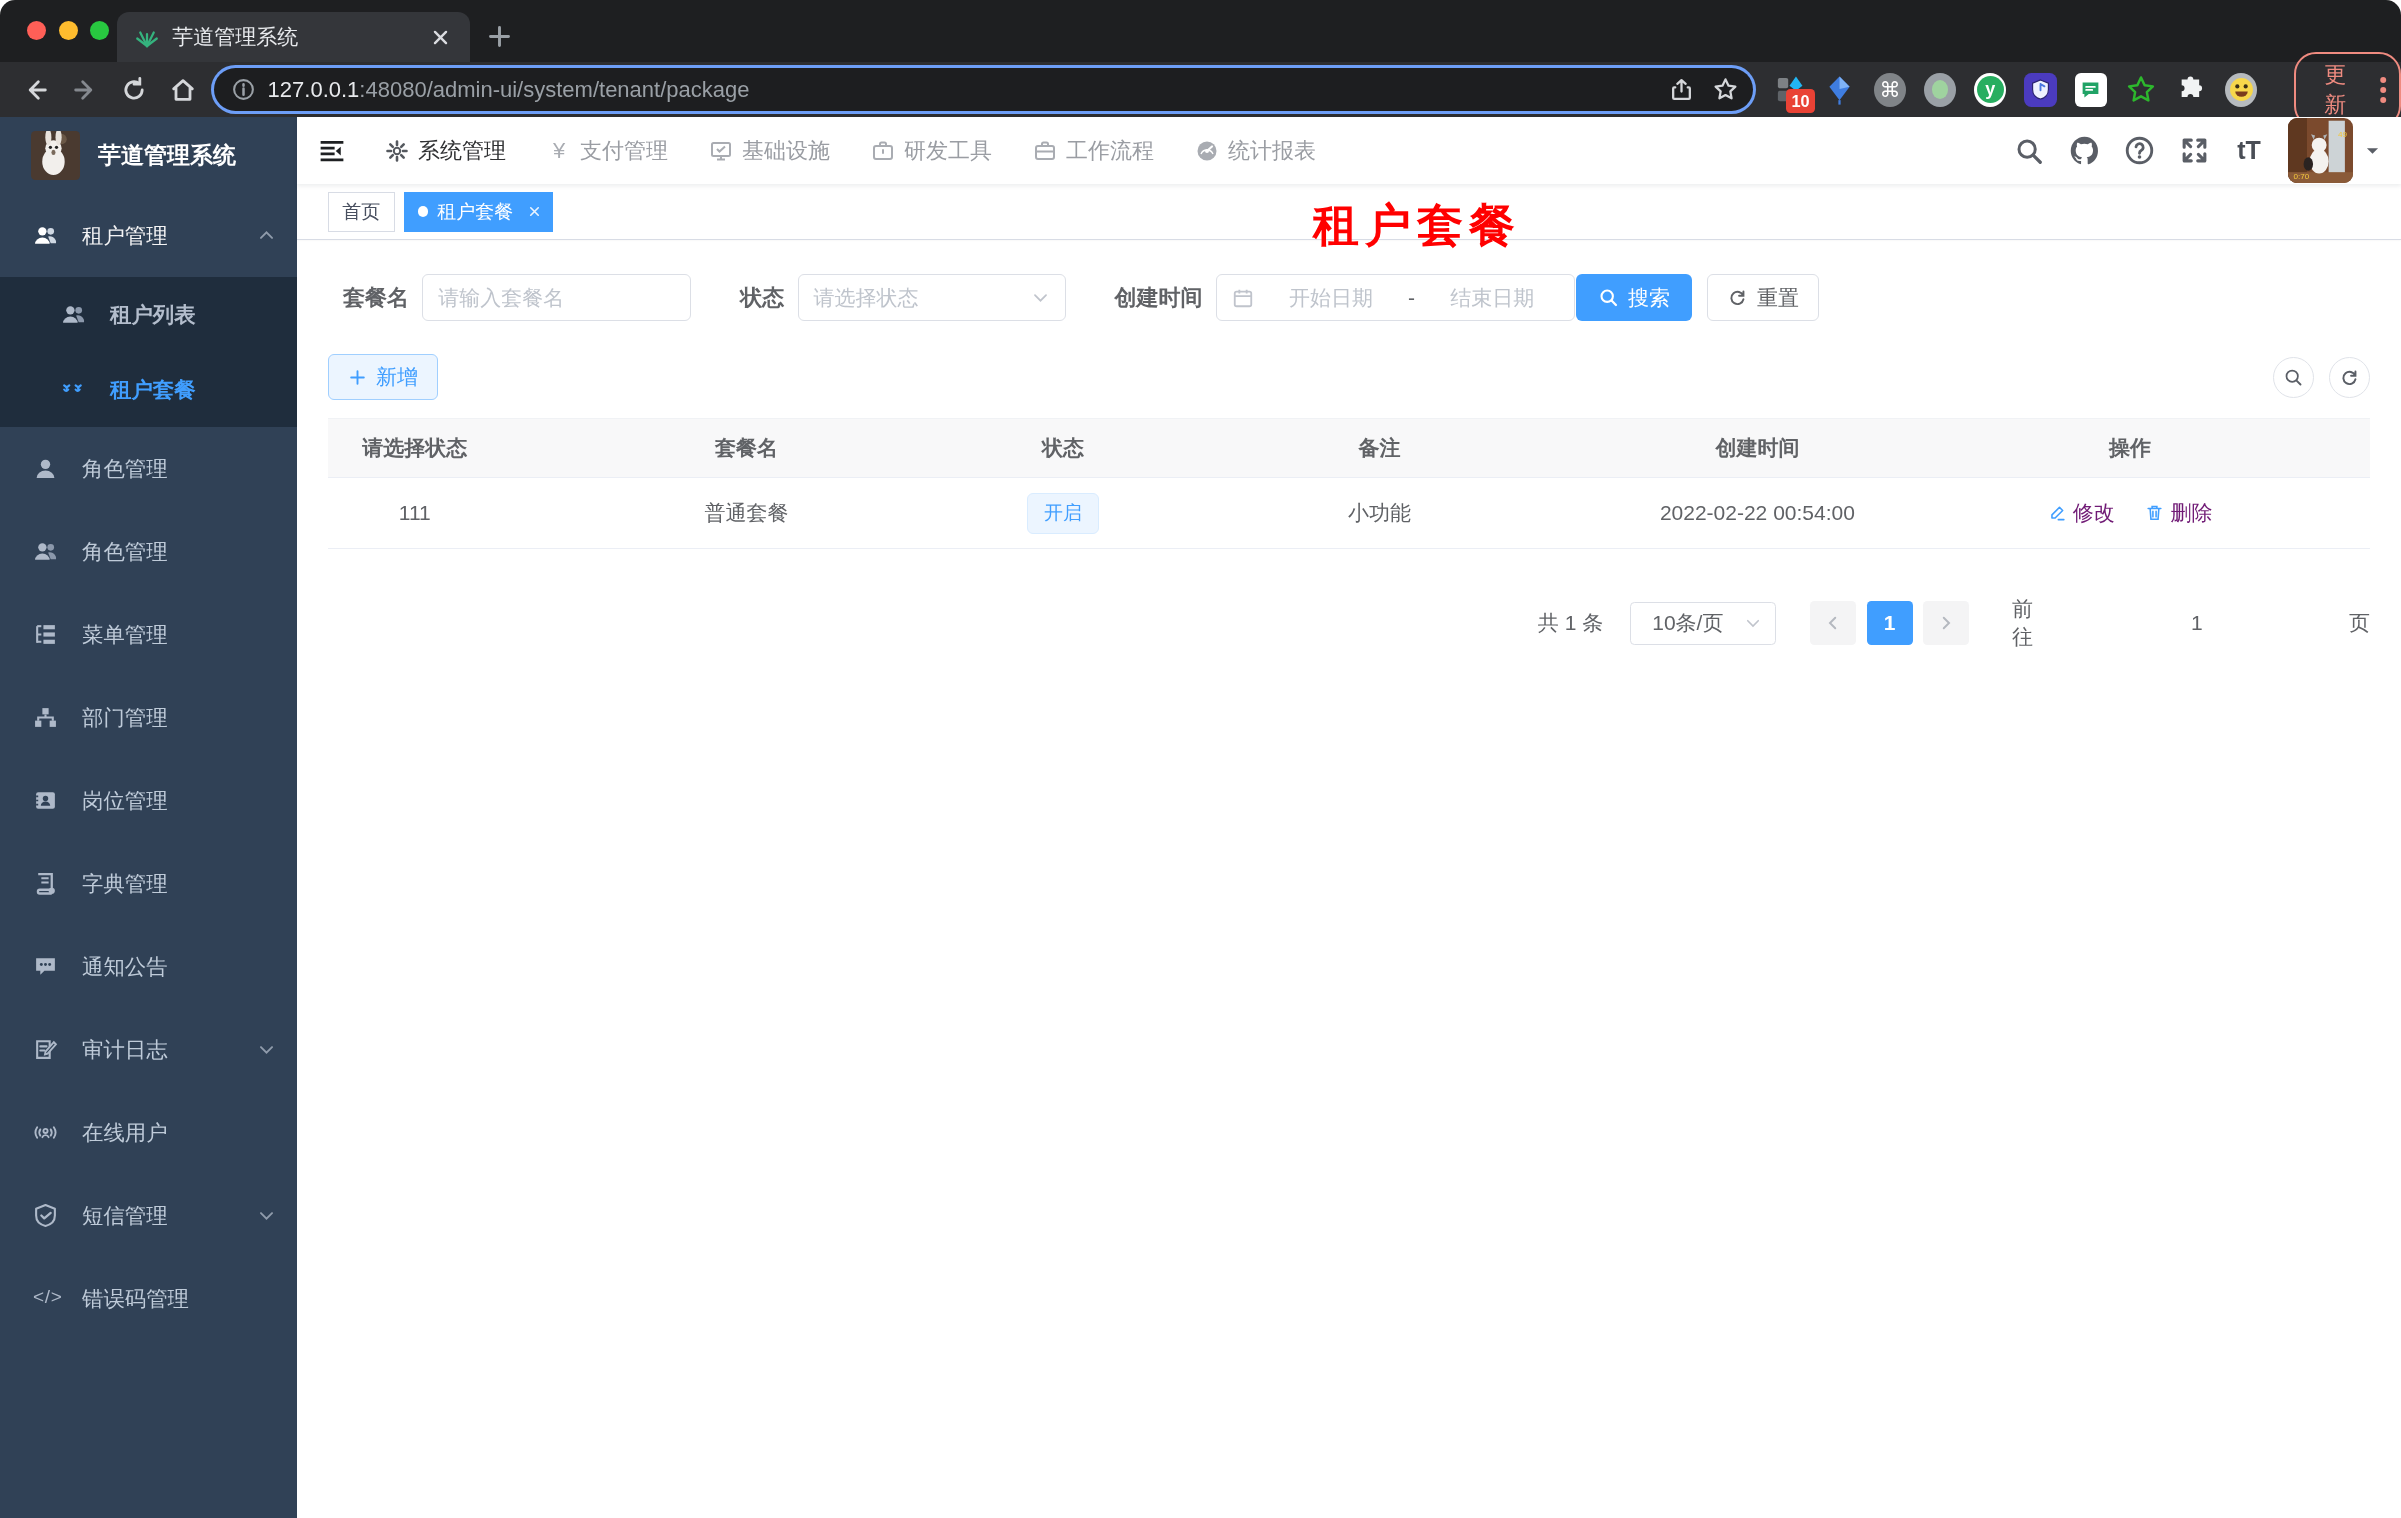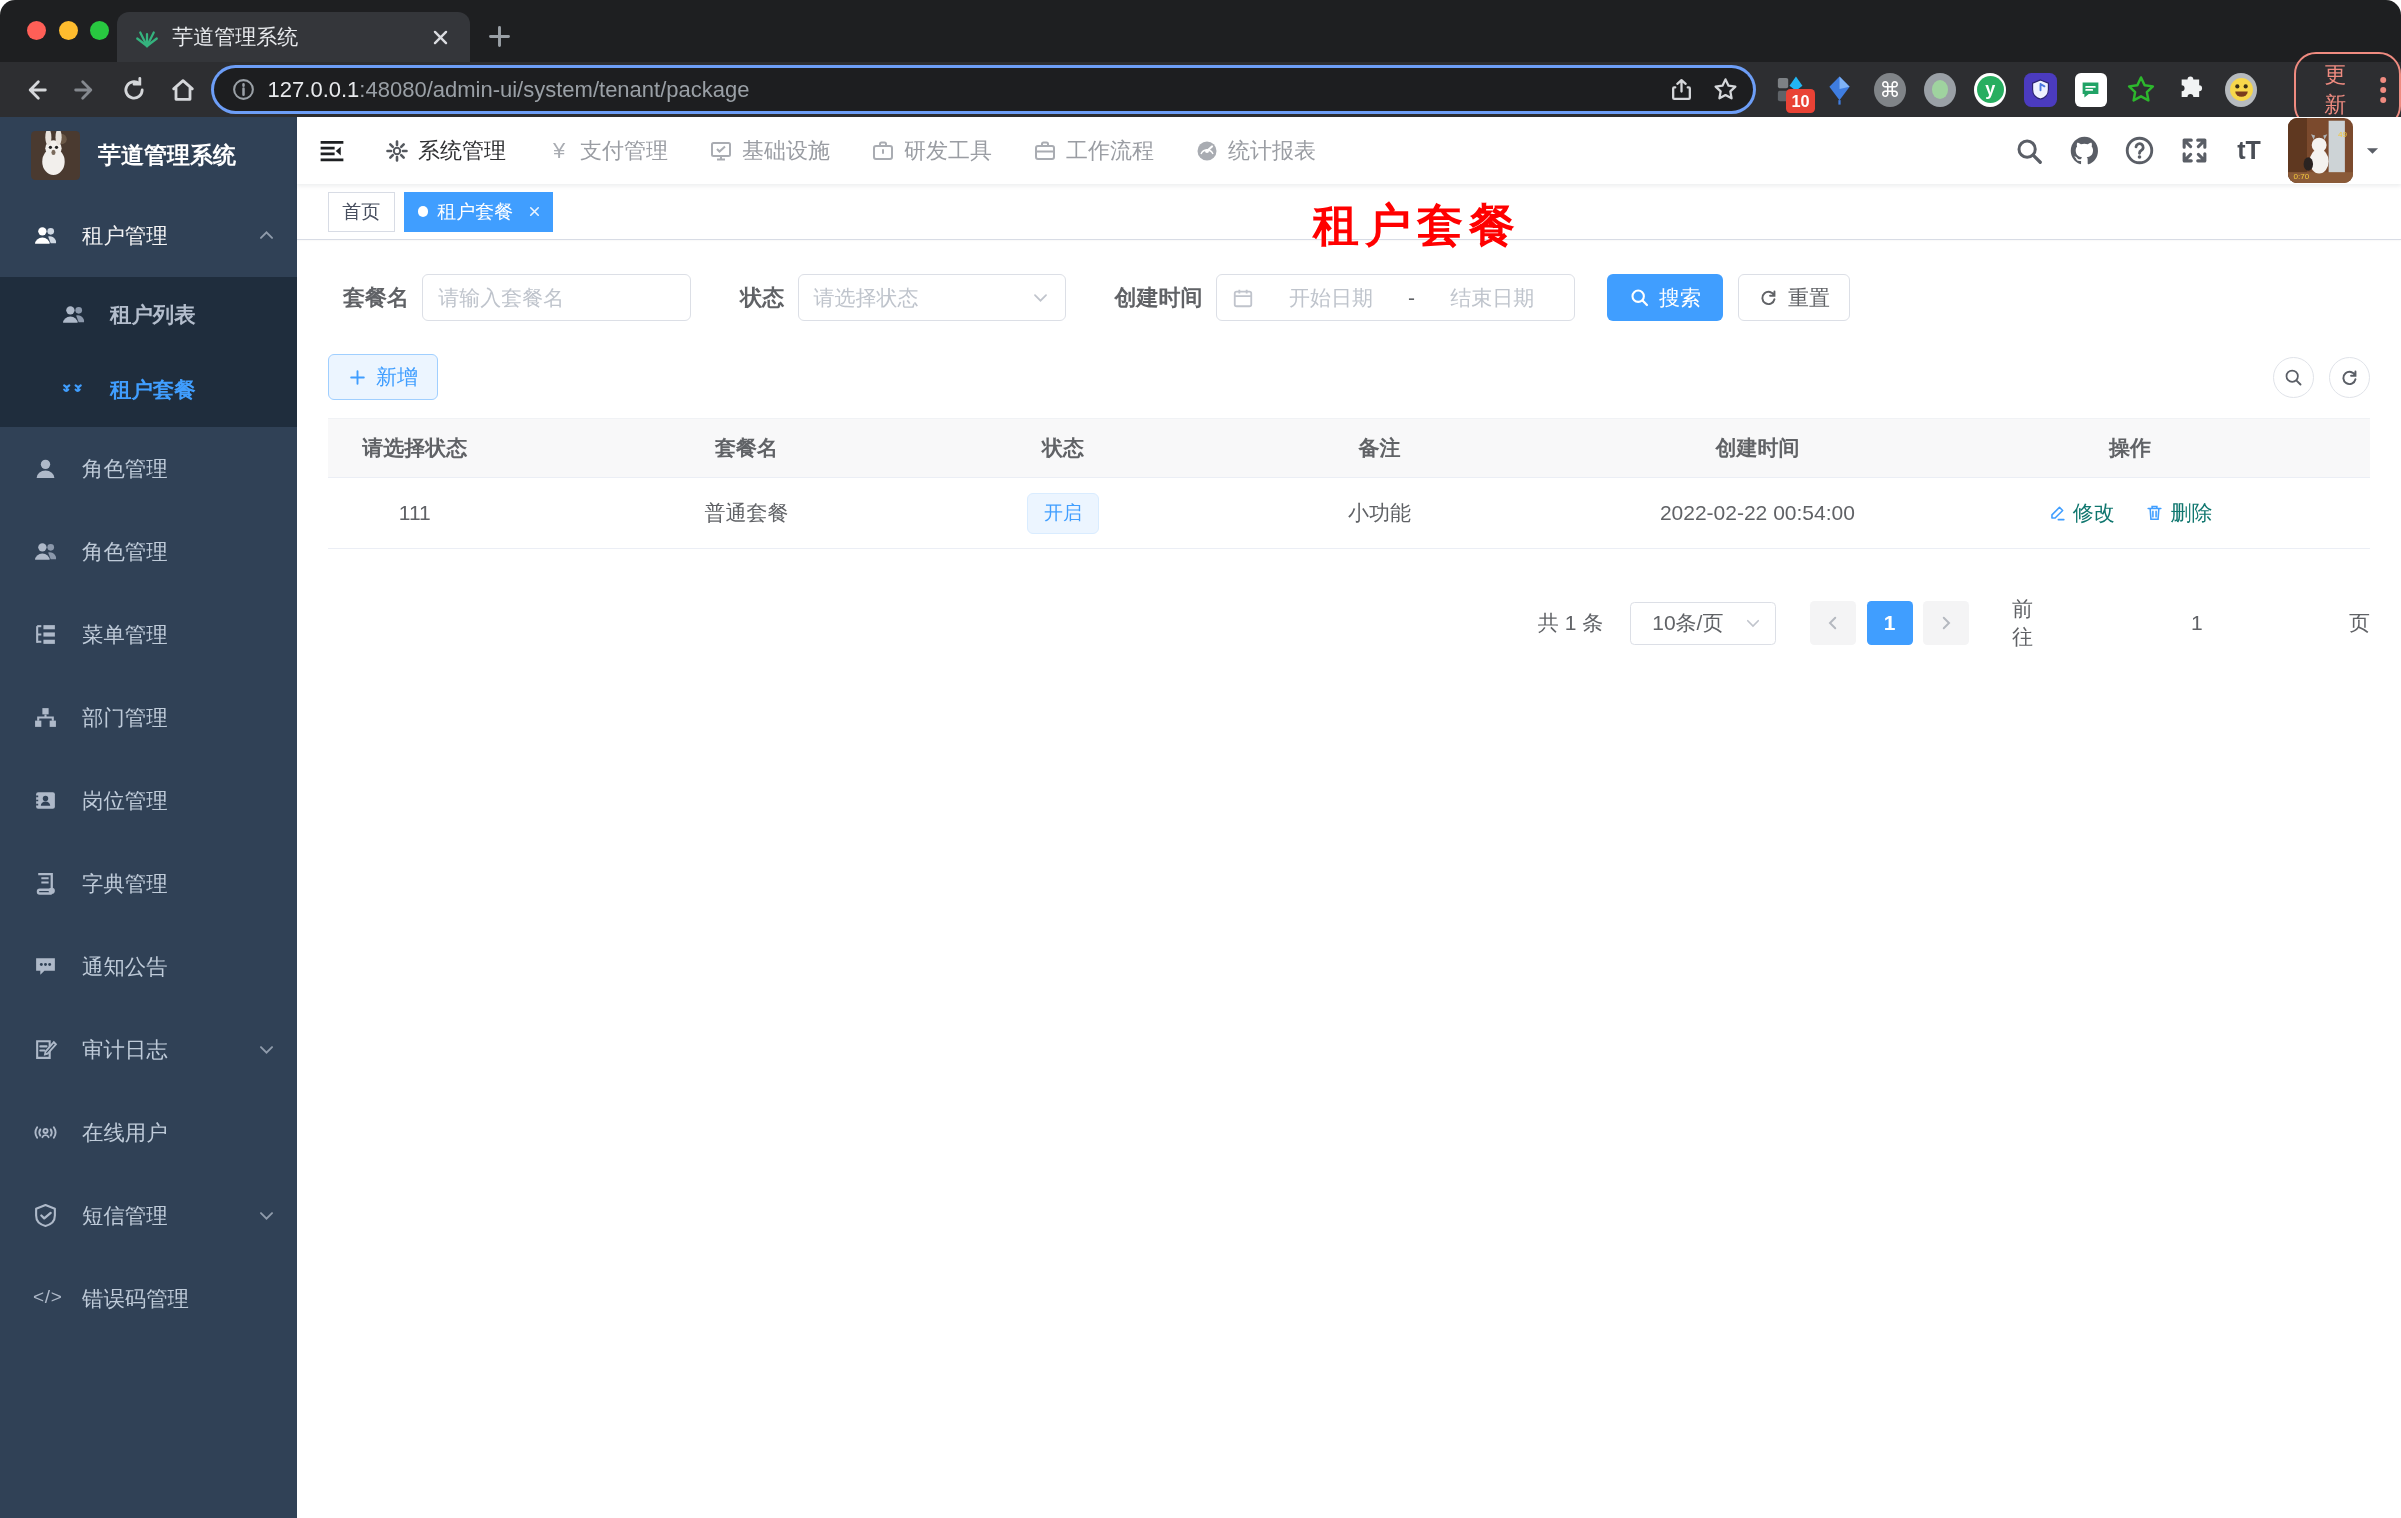--- a/index.html
+++ b/index.html
@@ -81,33 +81,33 @@
   .inputbox { height: 47px; border: 0.7px solid #dcdfe6; border-radius: 6px; background: #fff; display: flex; align-items: center; font-size: 21px; color: #606266; }
   input.raw { border: none; outline: none; background: transparent; font-size: 21px; color: #606266; width: 100%; font-family: inherit; }
   input.raw::placeholder { color: #bfc4cc; }
   .ib-name { width: 269px; margin-left: 13.3px; padding: 0 15px; }
   .sel-status { width: 268px; margin-left: 13.3px; padding: 0 15px; justify-content: space-between; }
   .ph { color: #bfc4cc; }
   .ml-big { margin-left: 49px; }
   .daterange { width: 359px; margin-left: 13.3px; padding: 0 15px; gap: 10.4px; }
   .daterange .dph { color: #bfc4cc; flex: 1; text-align: center; }
   .btn { height: 47px; border-radius: 6px; display: inline-flex; align-items: center; justify-content: center; gap: 9px; font-size: 21px; cursor: pointer; border: 0.7px solid transparent; white-space: nowrap; }
-  .btn-primary { background: #409eff; color: #fff; padding: 0 21px; margin-left: 32px; justify-content: space-between; }
+  .btn-primary { background: #409eff; color: #fff; padding: 0 21px; margin-left: 1px; justify-content: space-between; }
   .btn-plainwhite { background: #fff; border-color: #dcdfe6; color: #606266; padding: 0 19px; margin-left: 15px; }
   .toolrow { margin-top: 33px; display: flex; align-items: center; }
   .btn-add { height: 46px; background: #ecf5ff; border-color: #a0cfff; color: #409eff; padding: 0 19px; }
   .toolrow .spacer { flex: 1; }
   .circle-btn { width: 41px; height: 41px; border-radius: 50%; border: 0.7px solid #e0e3e9; background:#fff; display:flex; align-items:center; justify-content:center; color: #5a5e66; margin-left: 15px; }
 
   
   table.grid { margin-top: 18px; width: 100%; border-collapse: collapse; font-size: 21px; }
   table.grid th { background: #f8f8f9; color: #606266; font-weight: bold; height: 59px; border-bottom: 0.7px solid #ebeef5; border-top: 0.7px solid #f0f2f5; text-align: center; }
   table.grid td { height: 71px; color: #606266; border-bottom: 0.7px solid #ebeef5; text-align: center; }
   .status-tag { display: inline-flex; align-items: center; justify-content: center; height: 41px; padding: 0 16.3px; background: #ecf5ff; border: 0.7px solid #d9ecff; border-radius: 6px; color: #409eff; font-size: 19px; }
-  .op-link { color: #0f766e; display: inline-flex; align-items: center; gap: 6px; cursor: pointer; }
+  .op-link { color: #701a75; display: inline-flex; align-items: center; gap: 6px; cursor: pointer; }
   .op-link + .op-link { margin-left: 25px; }
 
   
   .pager { margin-top: 46px; display: flex; align-items: center; justify-content: flex-end; font-size: 21px; color: #606266; }
   .pg-total { margin-right: 27px; }
   .pg-size { width: 146px; height: 43px; border: 0.7px solid #dcdfe6; border-radius: 4.4px; display:flex; align-items:center; justify-content: space-between; padding: 0 13.3px 0 21px; color: #606266; margin-right: 34px; background:#fff; }
   .pg-btn { width: 46px; height: 44px; border-radius: 4.4px; background: #f4f4f5; display:flex; align-items:center; justify-content:center; color: #b4b8bf; }
   .pg-cur { width: 46px; height: 44px; border-radius: 4.4px; background: #409eff; color: #fff; display:flex; align-items:center; justify-content:center; margin: 0 10.4px; font-weight: bold; }
   .pg-goto { margin-left: 43px; display: flex; align-items: center; gap: 12px; }
   .pg-input { width: 69px; height: 43px; border: 0.7px solid #dcdfe6; border-radius: 4.4px; text-align: center; }

